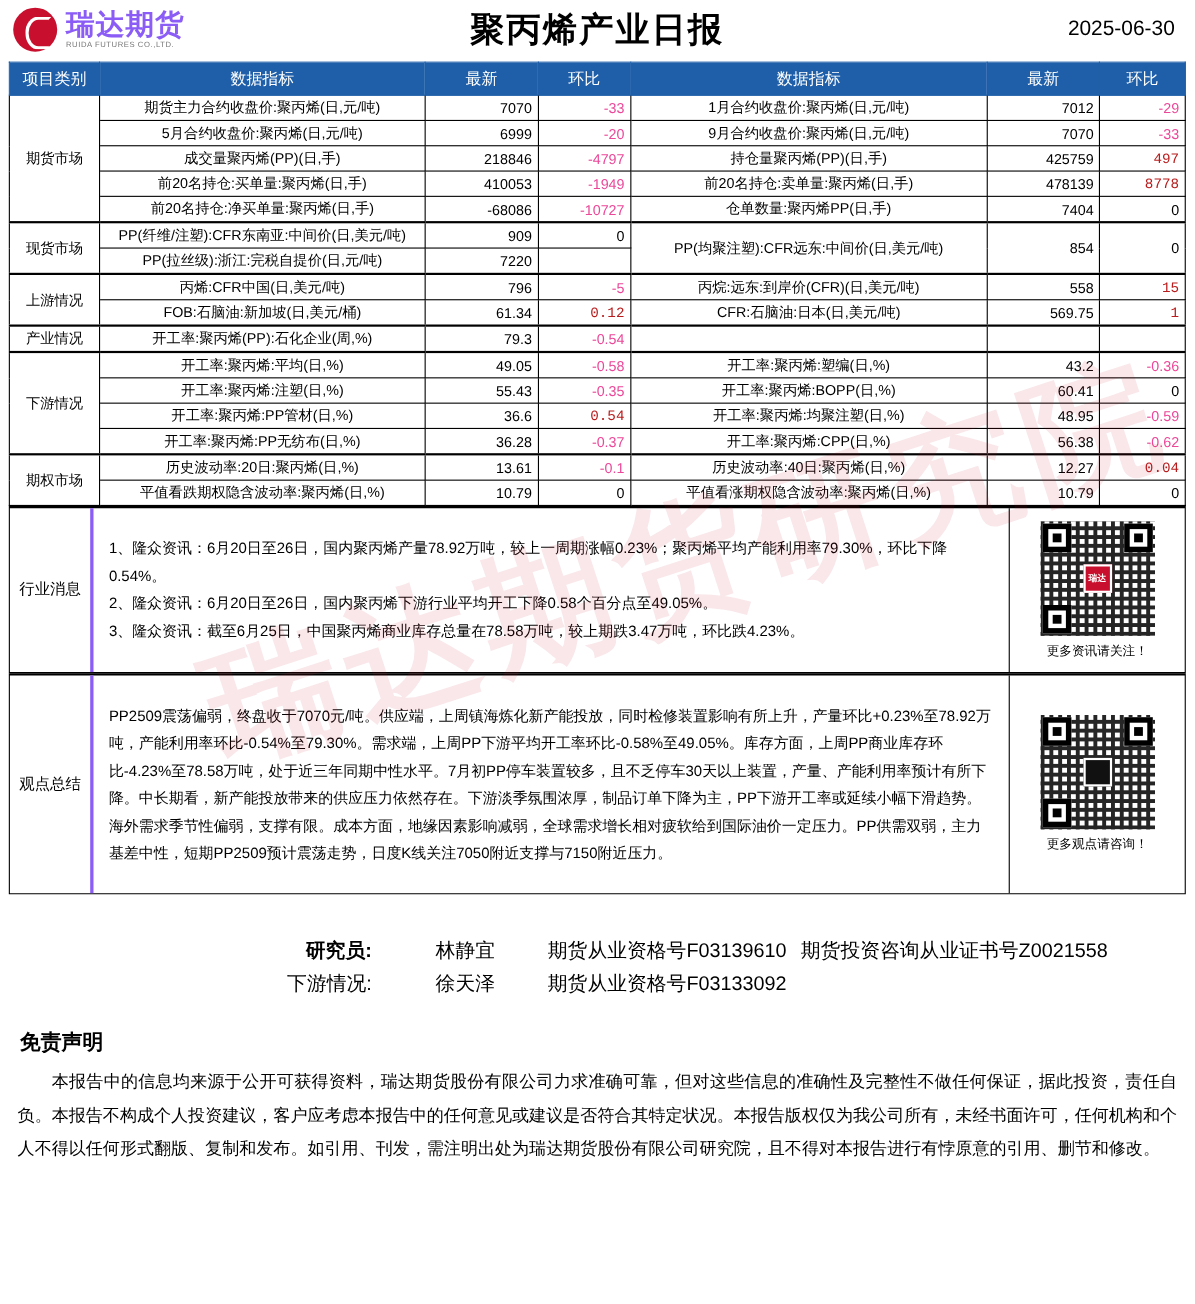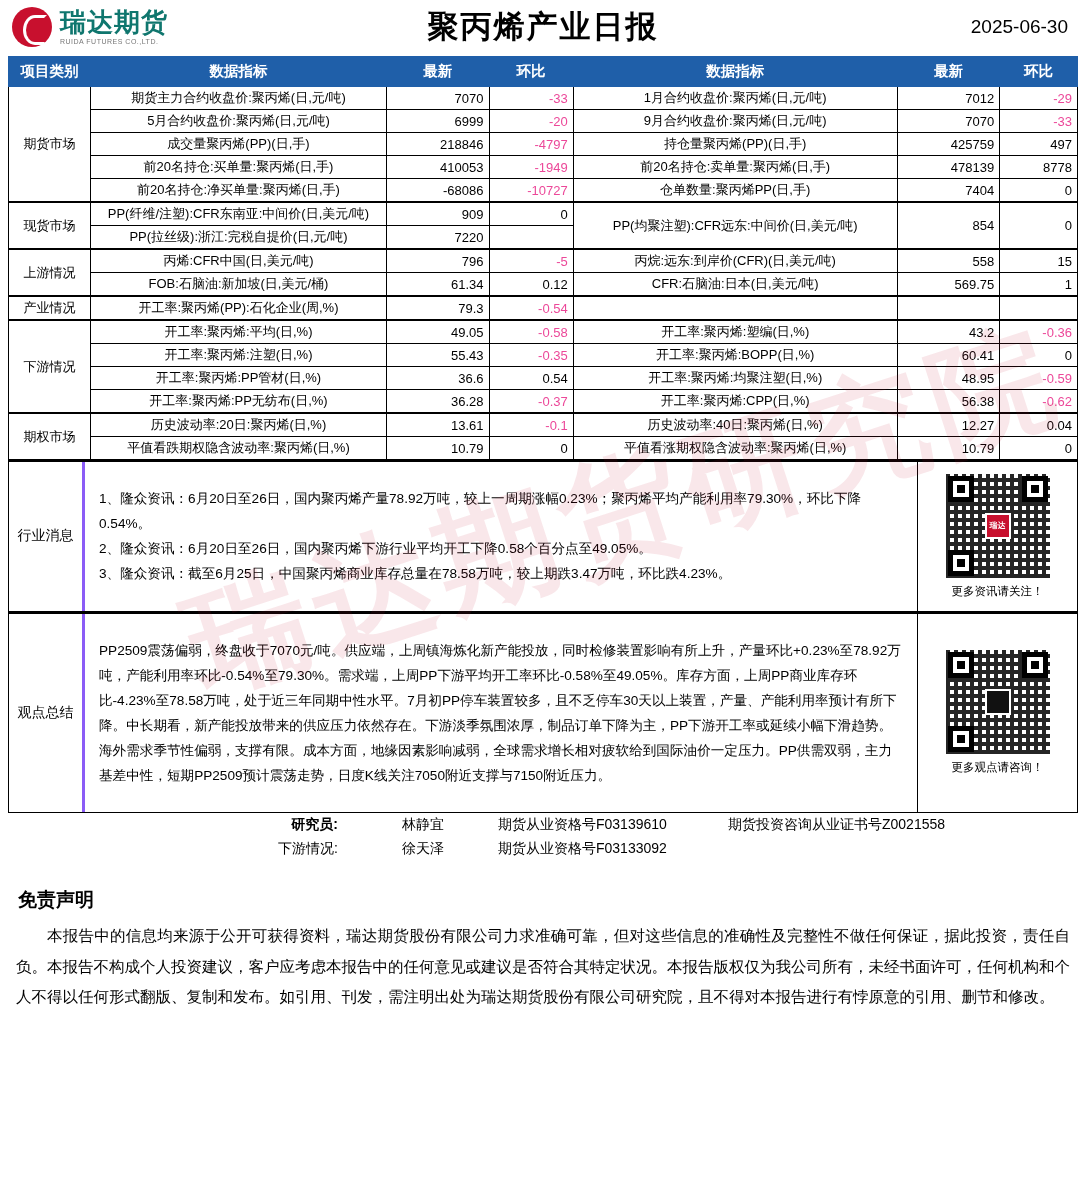--- a/index.html
+++ b/index.html
@@ -25,55 +25,55 @@
     background: #c8102e; position: relative; flex: 0 0 auto;
   }
   .brand-mark::after {
     content: "";
     position: absolute; left: 11px; top: 8px;
     width: 18px; height: 24px;
     border: 3px solid #fff; border-right-color: transparent;
     border-radius: 50% 0 0 50%;
   }
   .brand-text { line-height: 1.05; }
-  .brand-cn { font-size: 26px; font-weight: bold; color: #0f766e; letter-spacing: 1px; }
+  .brand-cn { font-size: 26px; font-weight: bold; color: #8b5cf6; letter-spacing: 1px; }
   .brand-en { font-size: 7px; color: #777; letter-spacing: .5px; margin-top: 2px; }
   .doc-title {
     flex: 1 1 auto;
     text-align: center;
     font-size: 31px;
     font-weight: bold;
     letter-spacing: 2px;
   }
   .doc-date { width: 220px; text-align: right; font-size: 19px; padding-right: 6px; }
 
   
   table.main { width: 100%; border-collapse: collapse; table-layout: fixed; }
   table.main th {
     background: #1f5fa9;
     color: #fff;
     font-size: 14.5px;
-    font-weight: bold;
+    font-weight: normal;
     padding: 5px 4px;
     border: 1px solid #1f5fa9;
     text-align: center;
   }
   table.main td {
     border: 1px solid #000;
     font-size: 13px;
     padding: 2px 5px;
     height: 23px;
     vertical-align: middle;
   }
   .cat { text-align: center; font-size: 14px; }
   .lbl { text-align: center; }
   .val { text-align: right; }
   .chg { text-align: right; }
   .neg { color: #ec4899; }
-  .pos { color: #000000; }
+  .pos { color: #b91c1c; font-family: Liberation Mono, monospace; }
   .zero { color: #000; }
   .grp-top { border-top: 2px solid #000 !important; }
   .sec-sep td { border-top: 2px solid #000 !important; }
 
   
   col.c-cat { width: 76px; }
   col.c-lbl { width: 274px; }
   col.c-val { width: 95px; }
   col.c-chg { width: 78px; }
   col.c-lbl2 { width: 300px; }
@@ -118,21 +118,21 @@
     position: absolute; left: 50%; top: 50%; transform: translate(-50%,-50%);
     width: 26px; height: 26px; background: #c8102e; border: 2px solid #fff;
     display: flex; align-items: center; justify-content: center;
     color: #fff; font-size: 8px; font-weight: bold;
   }
   .qr-logo.dark { background: #111; }
   .qr-cap { font-size: 11.5px; margin-top: 6px; text-align: center; }
 
   
   .note { font-size: 12.5px; padding: 6px 2px 4px 2px; }
-  .researchers { font-size: 14px; }
+  .researchers { font-size: 18px; margin-top: 36px; }
   .researchers .row { display: flex; padding: 3px 0; }
   .researchers .c1 { width: 340px; text-align: right; font-weight: bold; padding-right: 10px; }
   .researchers .c1.light { font-weight: normal; }
   .researchers .c2 { width: 150px; text-align: center; }
   .researchers .c3 { width: 230px; }
   .researchers .c4 { width: 300px; }
 
   .disclaimer-title { font-size: 19px; font-weight: bold; margin: 26px 0 8px 10px; }
   .disclaimer-body {
     font-size: 15.5px; line-height: 1.95; text-align: justify;

